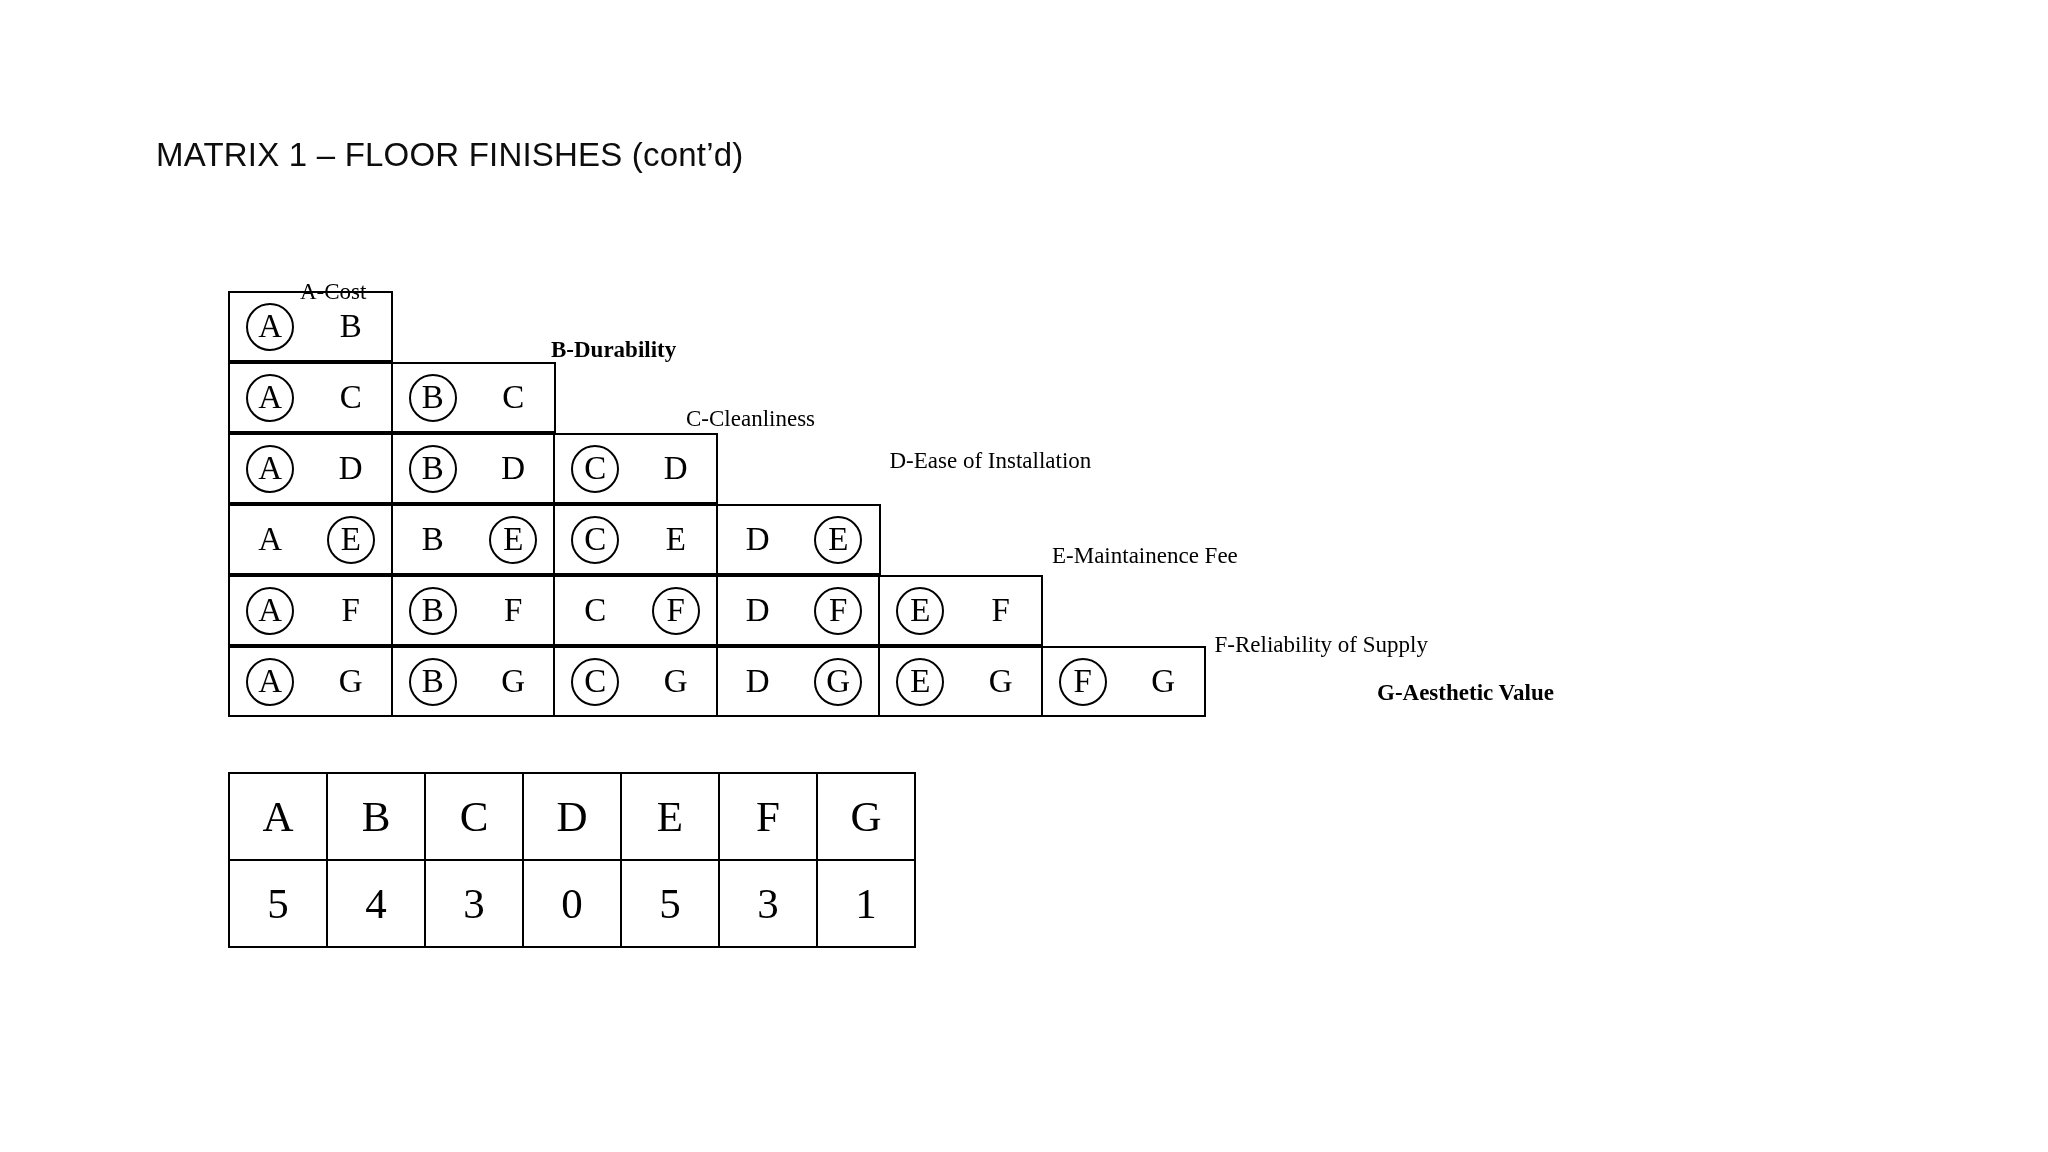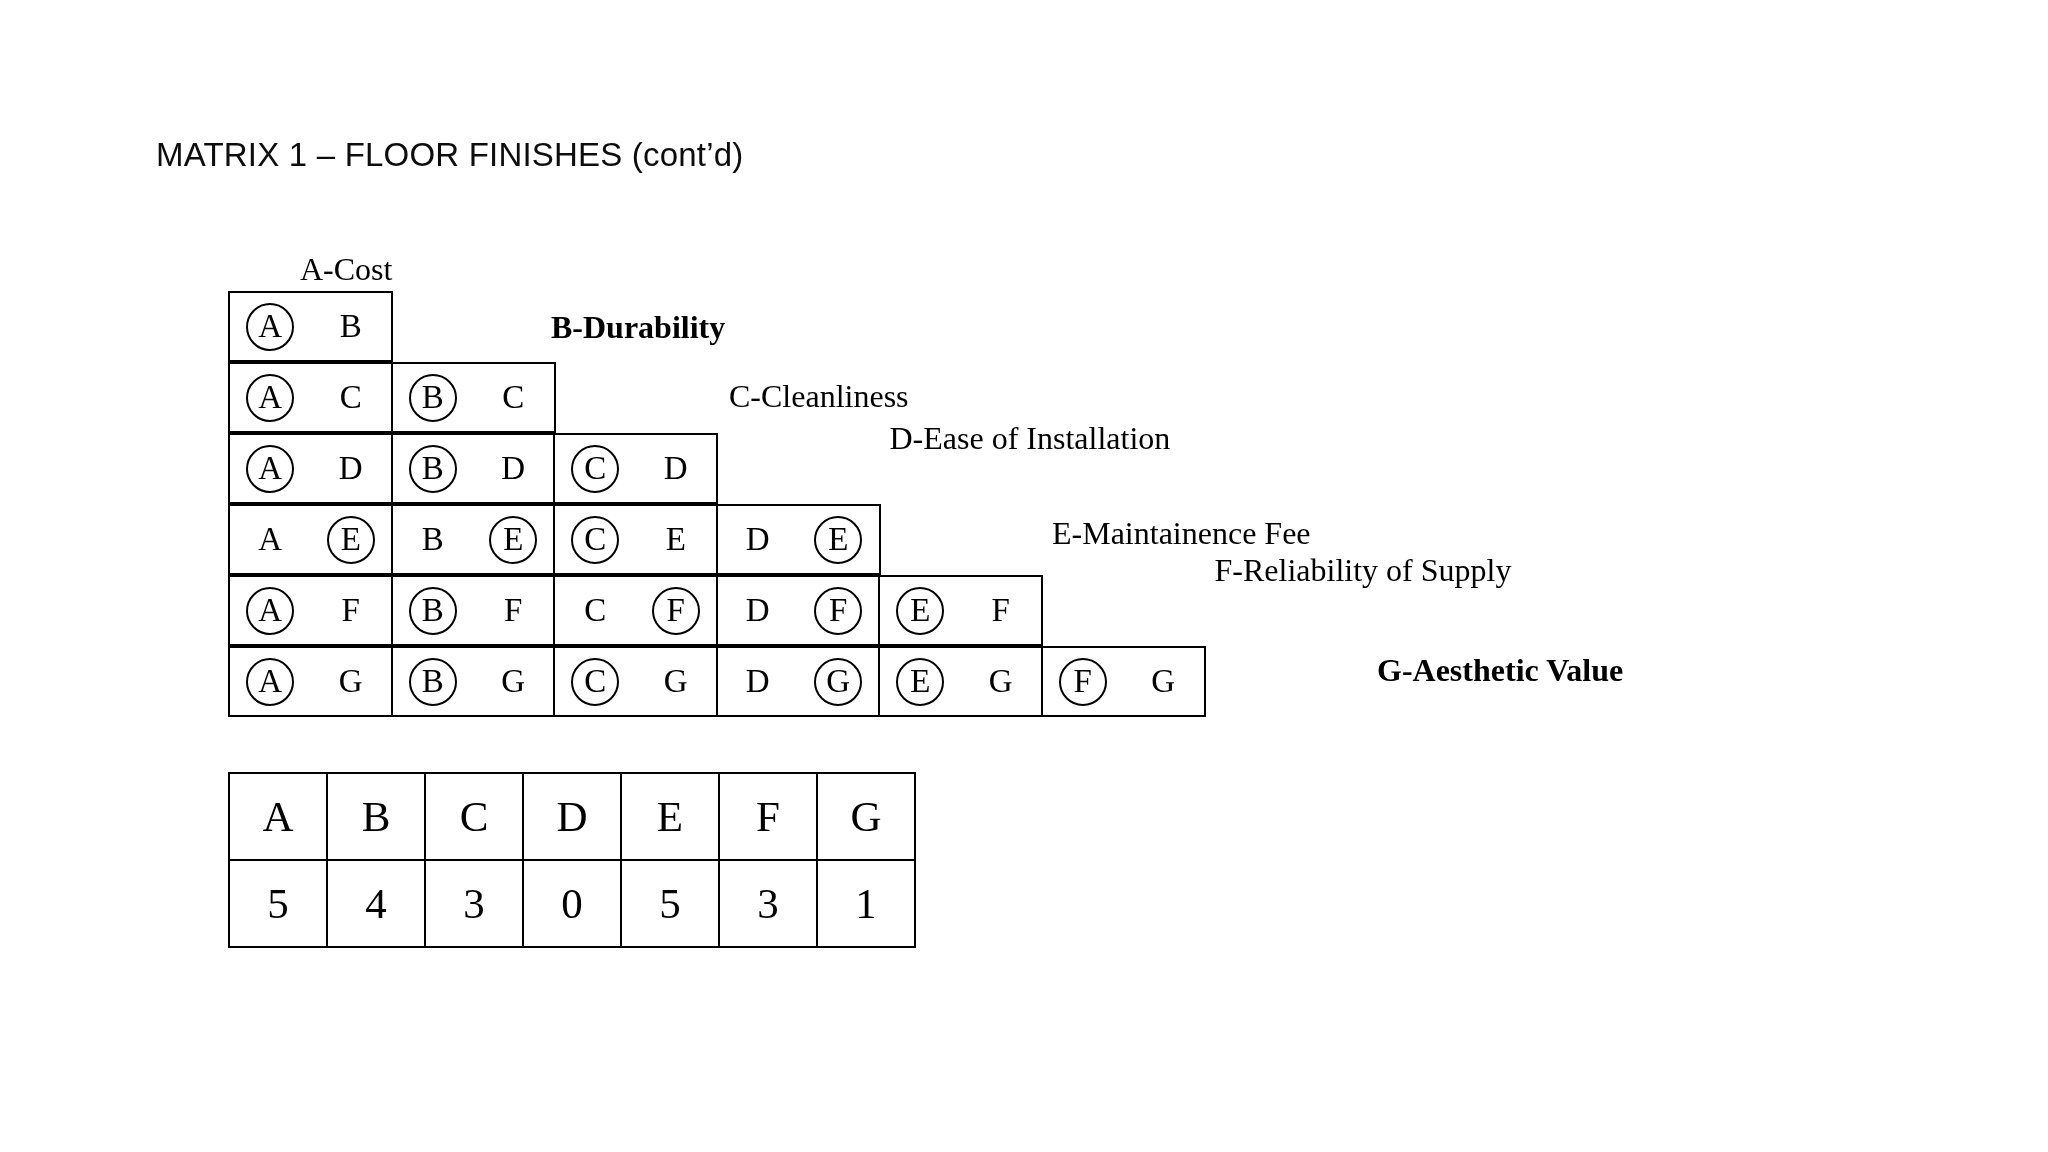--- a/index.html
+++ b/index.html
@@ -62,23 +62,24 @@
     box-sizing: border-box;
   }
   .matrix-cell .tok.circled {
     border: 2.5px solid #000;
     border-radius: 50%;
   }
 
   
   .legend-label {
     position: absolute;
-    font-size: 32px;
+    font-size: 23px;
     white-space: nowrap;
     color: #000;
+    margin-top: 28px;
   }
 
   
   #score-table {
     position: absolute;
     left: 228px;
     top: 772px;
     border-collapse: collapse;
   }
   #score-table td {
@@ -191,24 +192,24 @@
       <div class="matrix-cell" style="left: 812.5px;">
         <span class="tok circled">F</span>
         <span class="tok">G</span>
       </div>
     </div>
   </div>
 
 <div id="legend-layer">
     <div class="legend-label" style="left: 300px; top: 251px;">A-Cost</div>
     <div class="legend-label" style="left: 551px; top: 309px; font-weight: bold;">B-Durability</div>
-    <div class="legend-label" style="left: 729px; top: 377.5px;">C-Cleanliness</div>
+    <div class="legend-label" style="left: 686px; top: 377.5px;">C-Cleanliness</div>
     <div class="legend-label" style="left: 889.5px; top: 420px;">D-Ease of Installation</div>
     <div class="legend-label" style="left: 1052px; top: 514.5px;">E-Maintainence Fee</div>
-    <div class="legend-label" style="left: 1214.5px; top: 552px;">F-Reliability of Supply</div>
+    <div class="legend-label" style="left: 1214.5px; top: 604px;">F-Reliability of Supply</div>
     <div class="legend-label" style="left: 1377px; top: 651.5px; font-weight: bold;">G-Aesthetic Value</div>
   </div>
 
 <table id="score-table">
   <tbody>
     <tr id="score-header-row">
         <td>A</td>
         <td>B</td>
         <td>C</td>
         <td>D</td>

